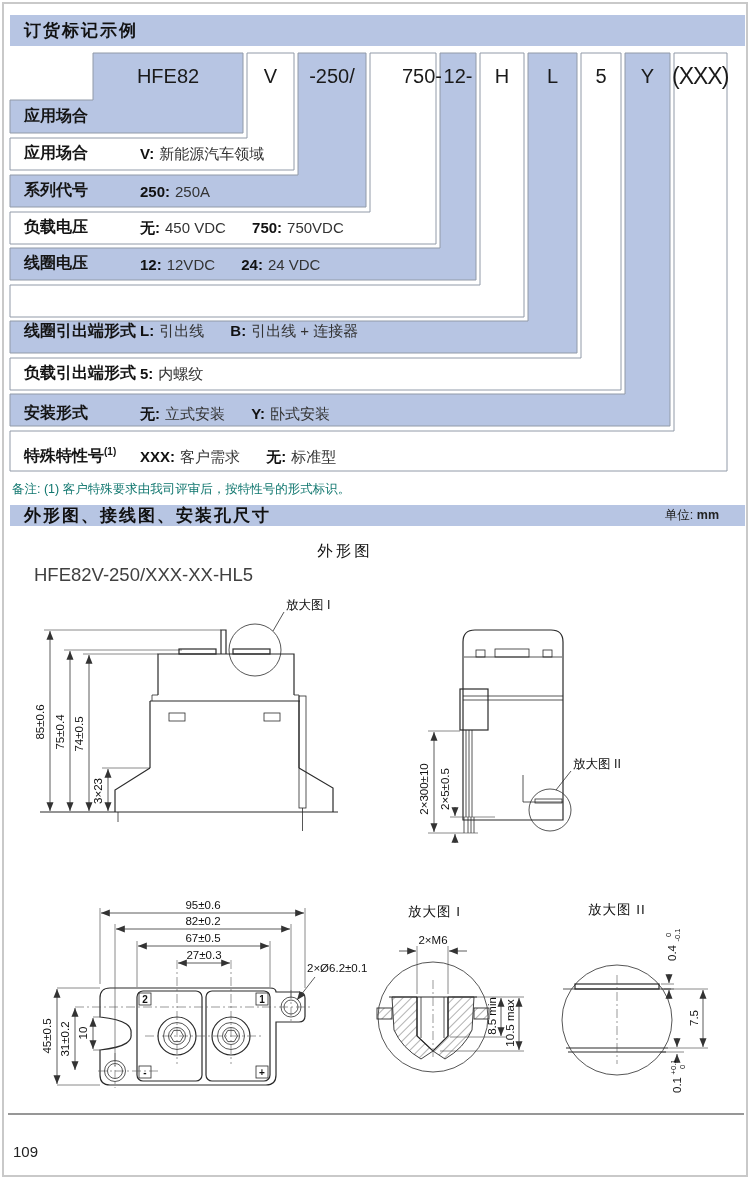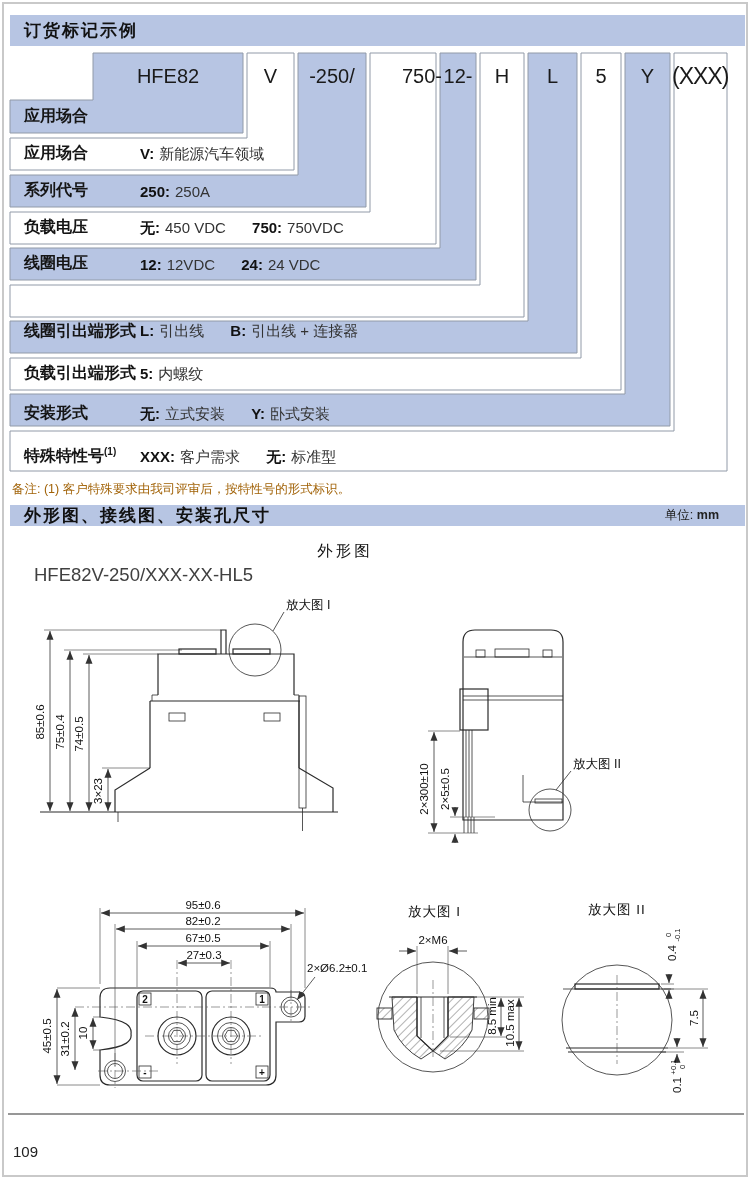--- a/index.html
+++ b/index.html
@@ -10,21 +10,21 @@
   .bartxt{font-weight:bold;font-size:17px;margin-left:14px;color:#111;letter-spacing:2px;}
   .unit{margin-left:auto;margin-right:26px;font-size:12.5px;color:#222;}
   .code{position:absolute;top:55px;height:42px;line-height:42px;text-align:center;
         font-size:20px;color:#1a1a1a;}
   .orow{position:absolute;left:0;width:745px;display:flex;align-items:center;}
   .rlabel{position:absolute;left:24px;font-weight:bold;font-size:16px;color:#151515;white-space:nowrap;}
   .rlabel sup{font-size:10px;}
   .rvals{position:absolute;left:140px;white-space:nowrap;font-size:15px;color:#333;}
   .ent b{font-weight:bold;color:#111;margin-right:5px;}
   .ent2{margin-left:22px;}
-  .note{position:absolute;left:12px;top:481px;font-size:12.5px;color:#a16207;}
+  .note{position:absolute;left:12px;top:481px;font-size:12.5px;color:#0f766e;}
   .dwtitle{position:absolute;left:255px;top:541px;width:180px;text-align:center;
            font-size:15.5px;color:#111;letter-spacing:3px;}
   .model{position:absolute;left:34px;top:564px;font-size:18.5px;color:#404040;}
   .footline{position:absolute;left:8px;top:1113px;width:736px;border-top:2px solid #979797;}
   .pagenum{position:absolute;left:13px;top:1143px;font-size:15px;color:#222;}
   svg text{font-family:"Liberation Sans","DejaVu Sans",sans-serif;}
   .out{fill:none;stroke:#2b2b2b;stroke-width:1.2;}
   .thin{fill:none;stroke:#2b2b2b;stroke-width:0.8;}
   .ext{fill:none;stroke:#4a4a4a;stroke-width:0.65;}
   .dim{fill:none;stroke:#333;stroke-width:0.8;marker-start:url(#arr);marker-end:url(#arr);}

